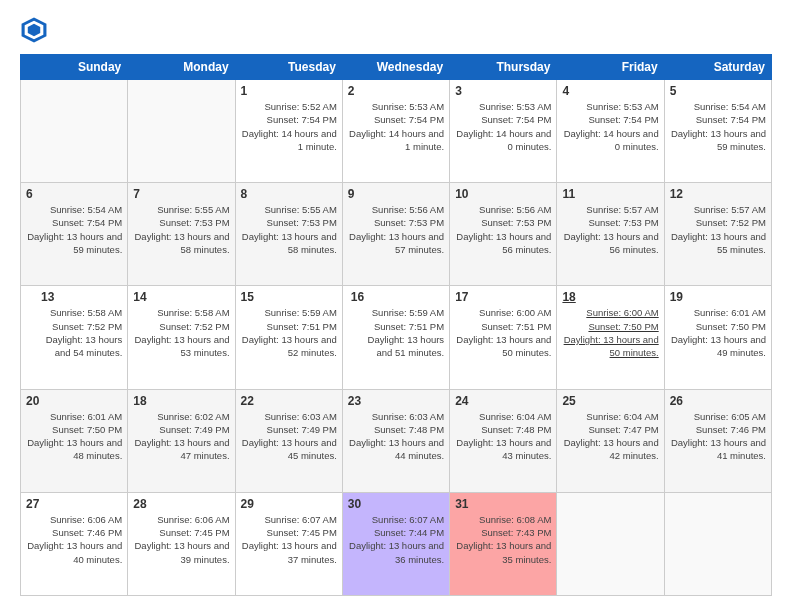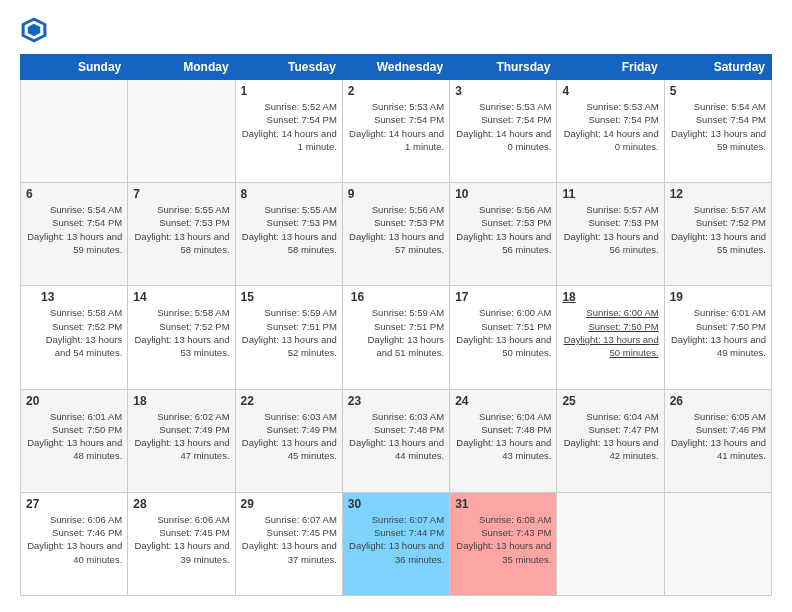--- a/index.html
+++ b/index.html
@@ -322,21 +322,21 @@
             <div class="day-info">Sunrise: 6:06 AM
 Sunset: 7:45 PM
 Daylight: 13 hours and 39 minutes.</div>
           </td>
           <td style="background-color: rgb(255, 255, 255);">
             <span class="day-num">29</span>
             <div class="day-info">Sunrise: 6:07 AM
 Sunset: 7:45 PM
 Daylight: 13 hours and 37 minutes.</div>
           </td>
-          <td style="background-color: #7dd3fc; margin-top: 45px;">
+          <td style="background-color: #c4b5fd; margin-top: 45px;">
             <span class="day-num">30</span>
             <div class="day-info">Sunrise: 6:07 AM
 Sunset: 7:44 PM
 Daylight: 13 hours and 36 minutes.</div>
           </td>
           <td style="background-color: #fca5a5;">
             <span class="day-num">31</span>
             <div class="day-info">Sunrise: 6:08 AM
 Sunset: 7:43 PM
 Daylight: 13 hours and 35 minutes.</div>

